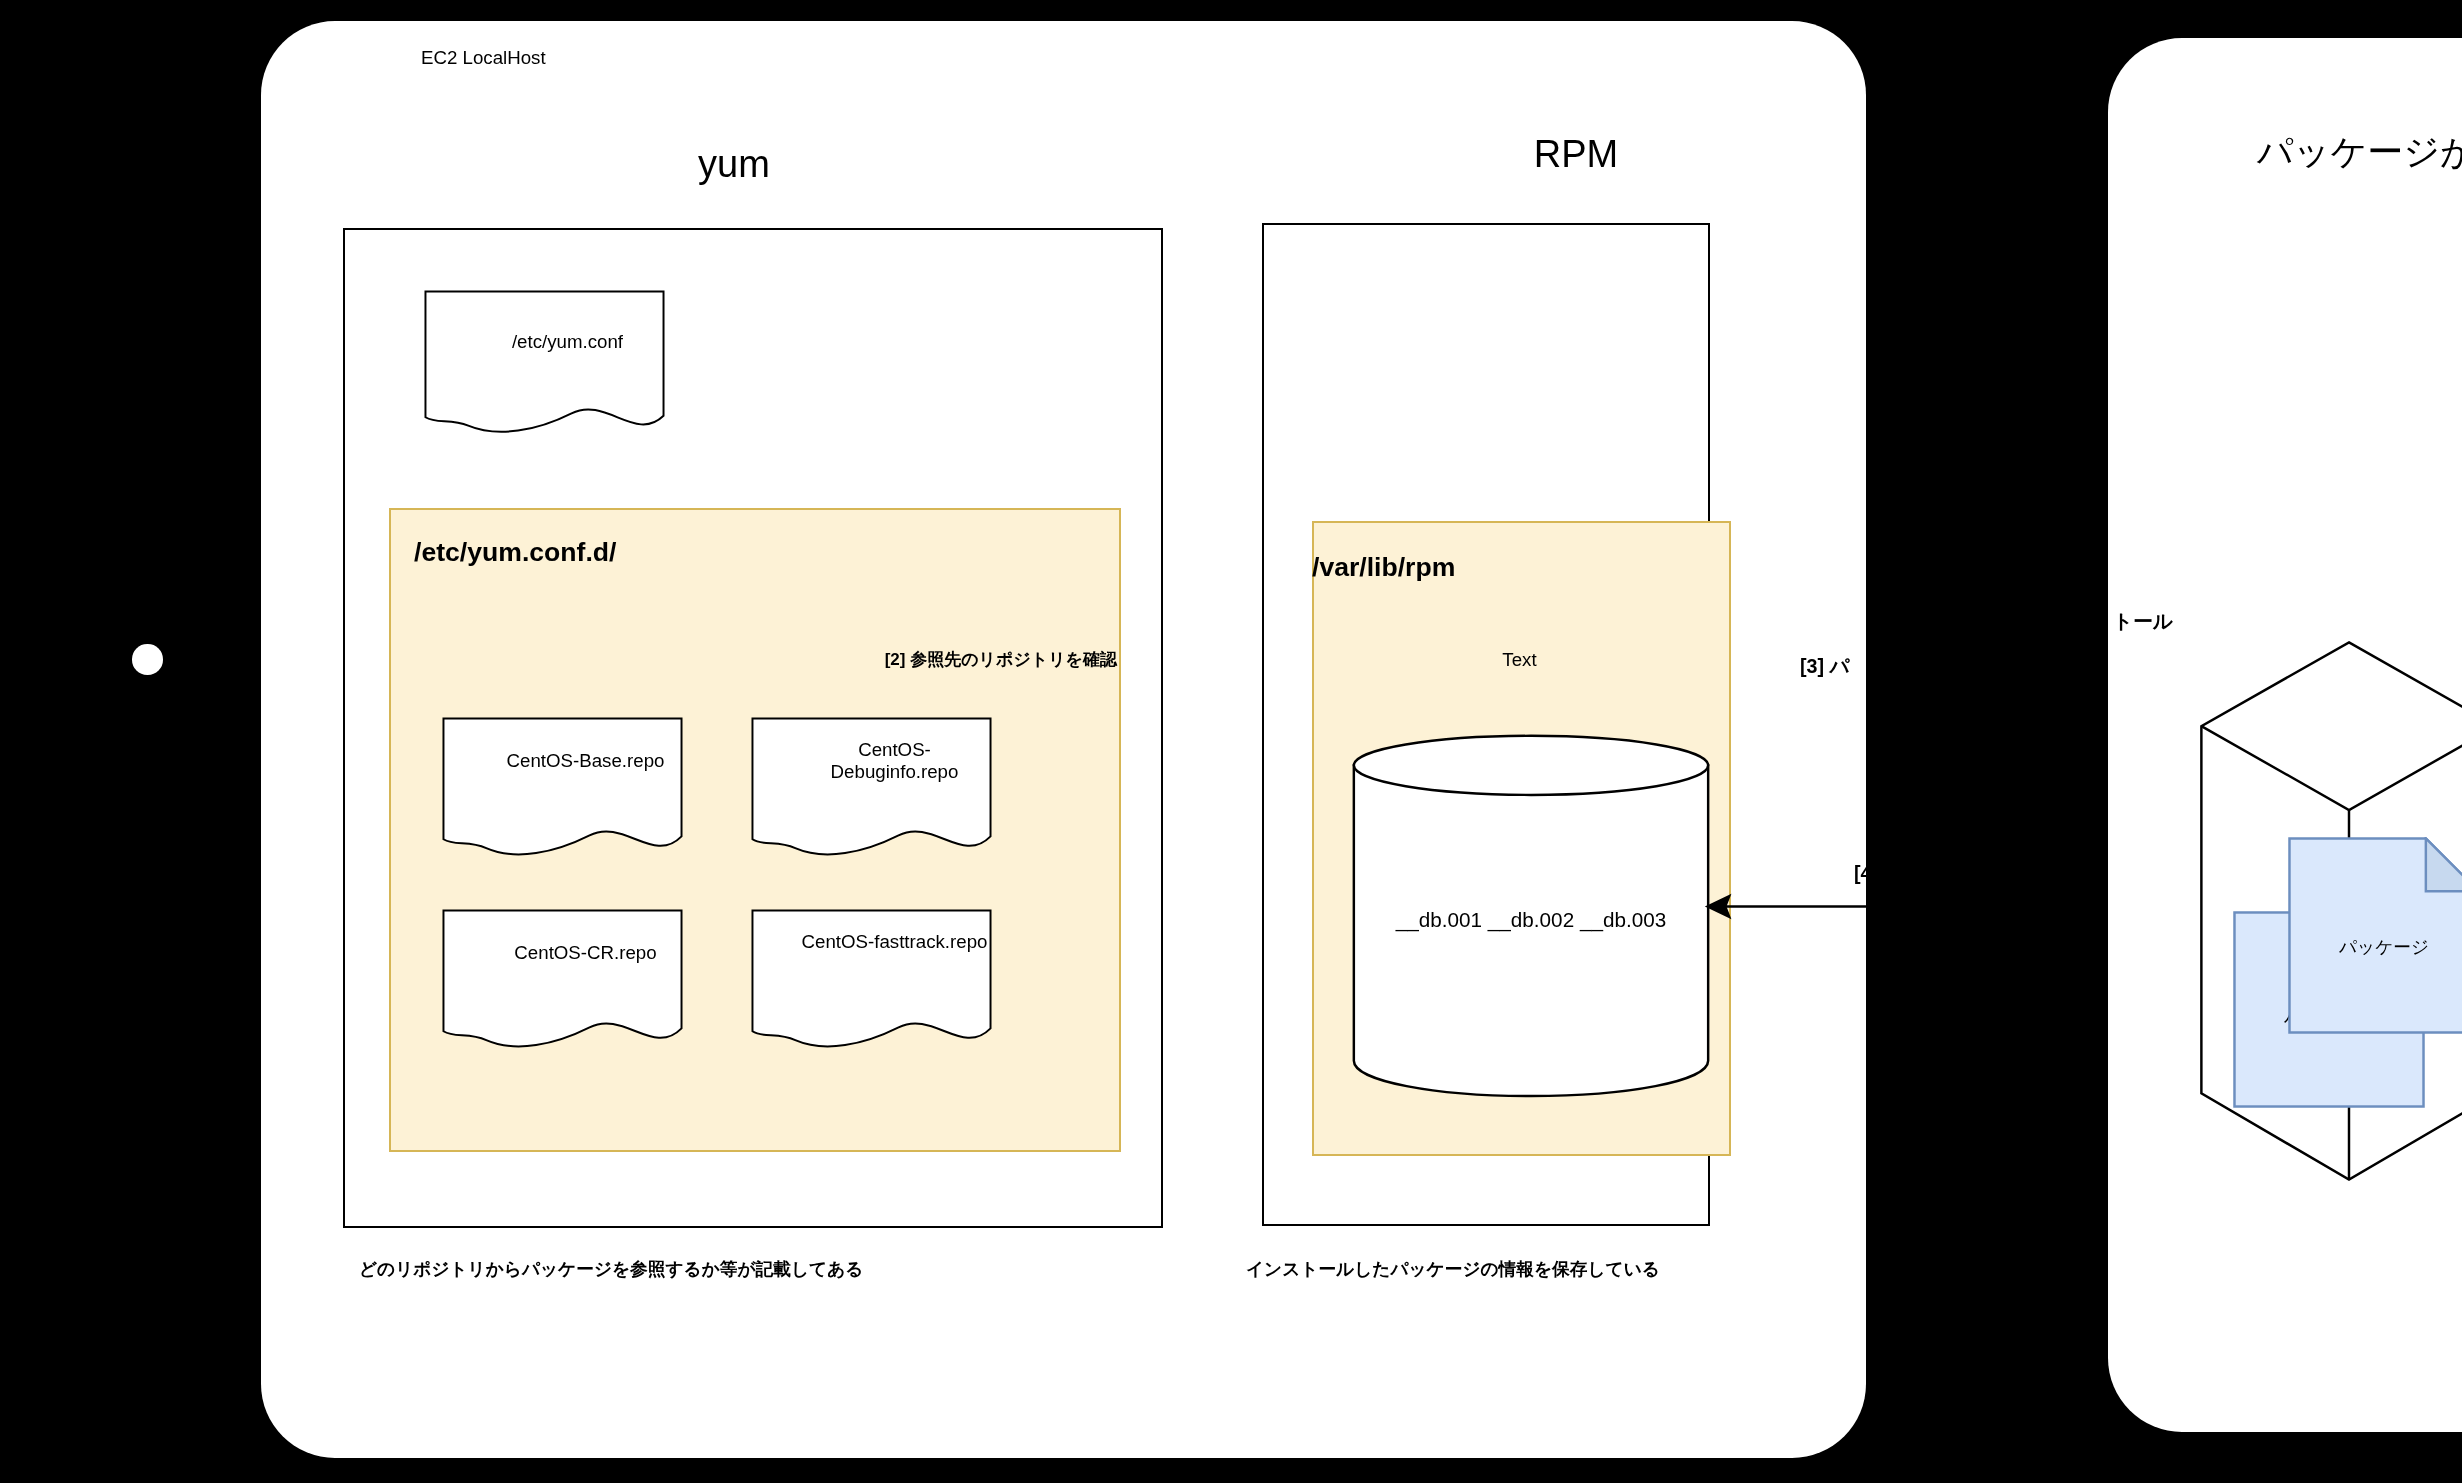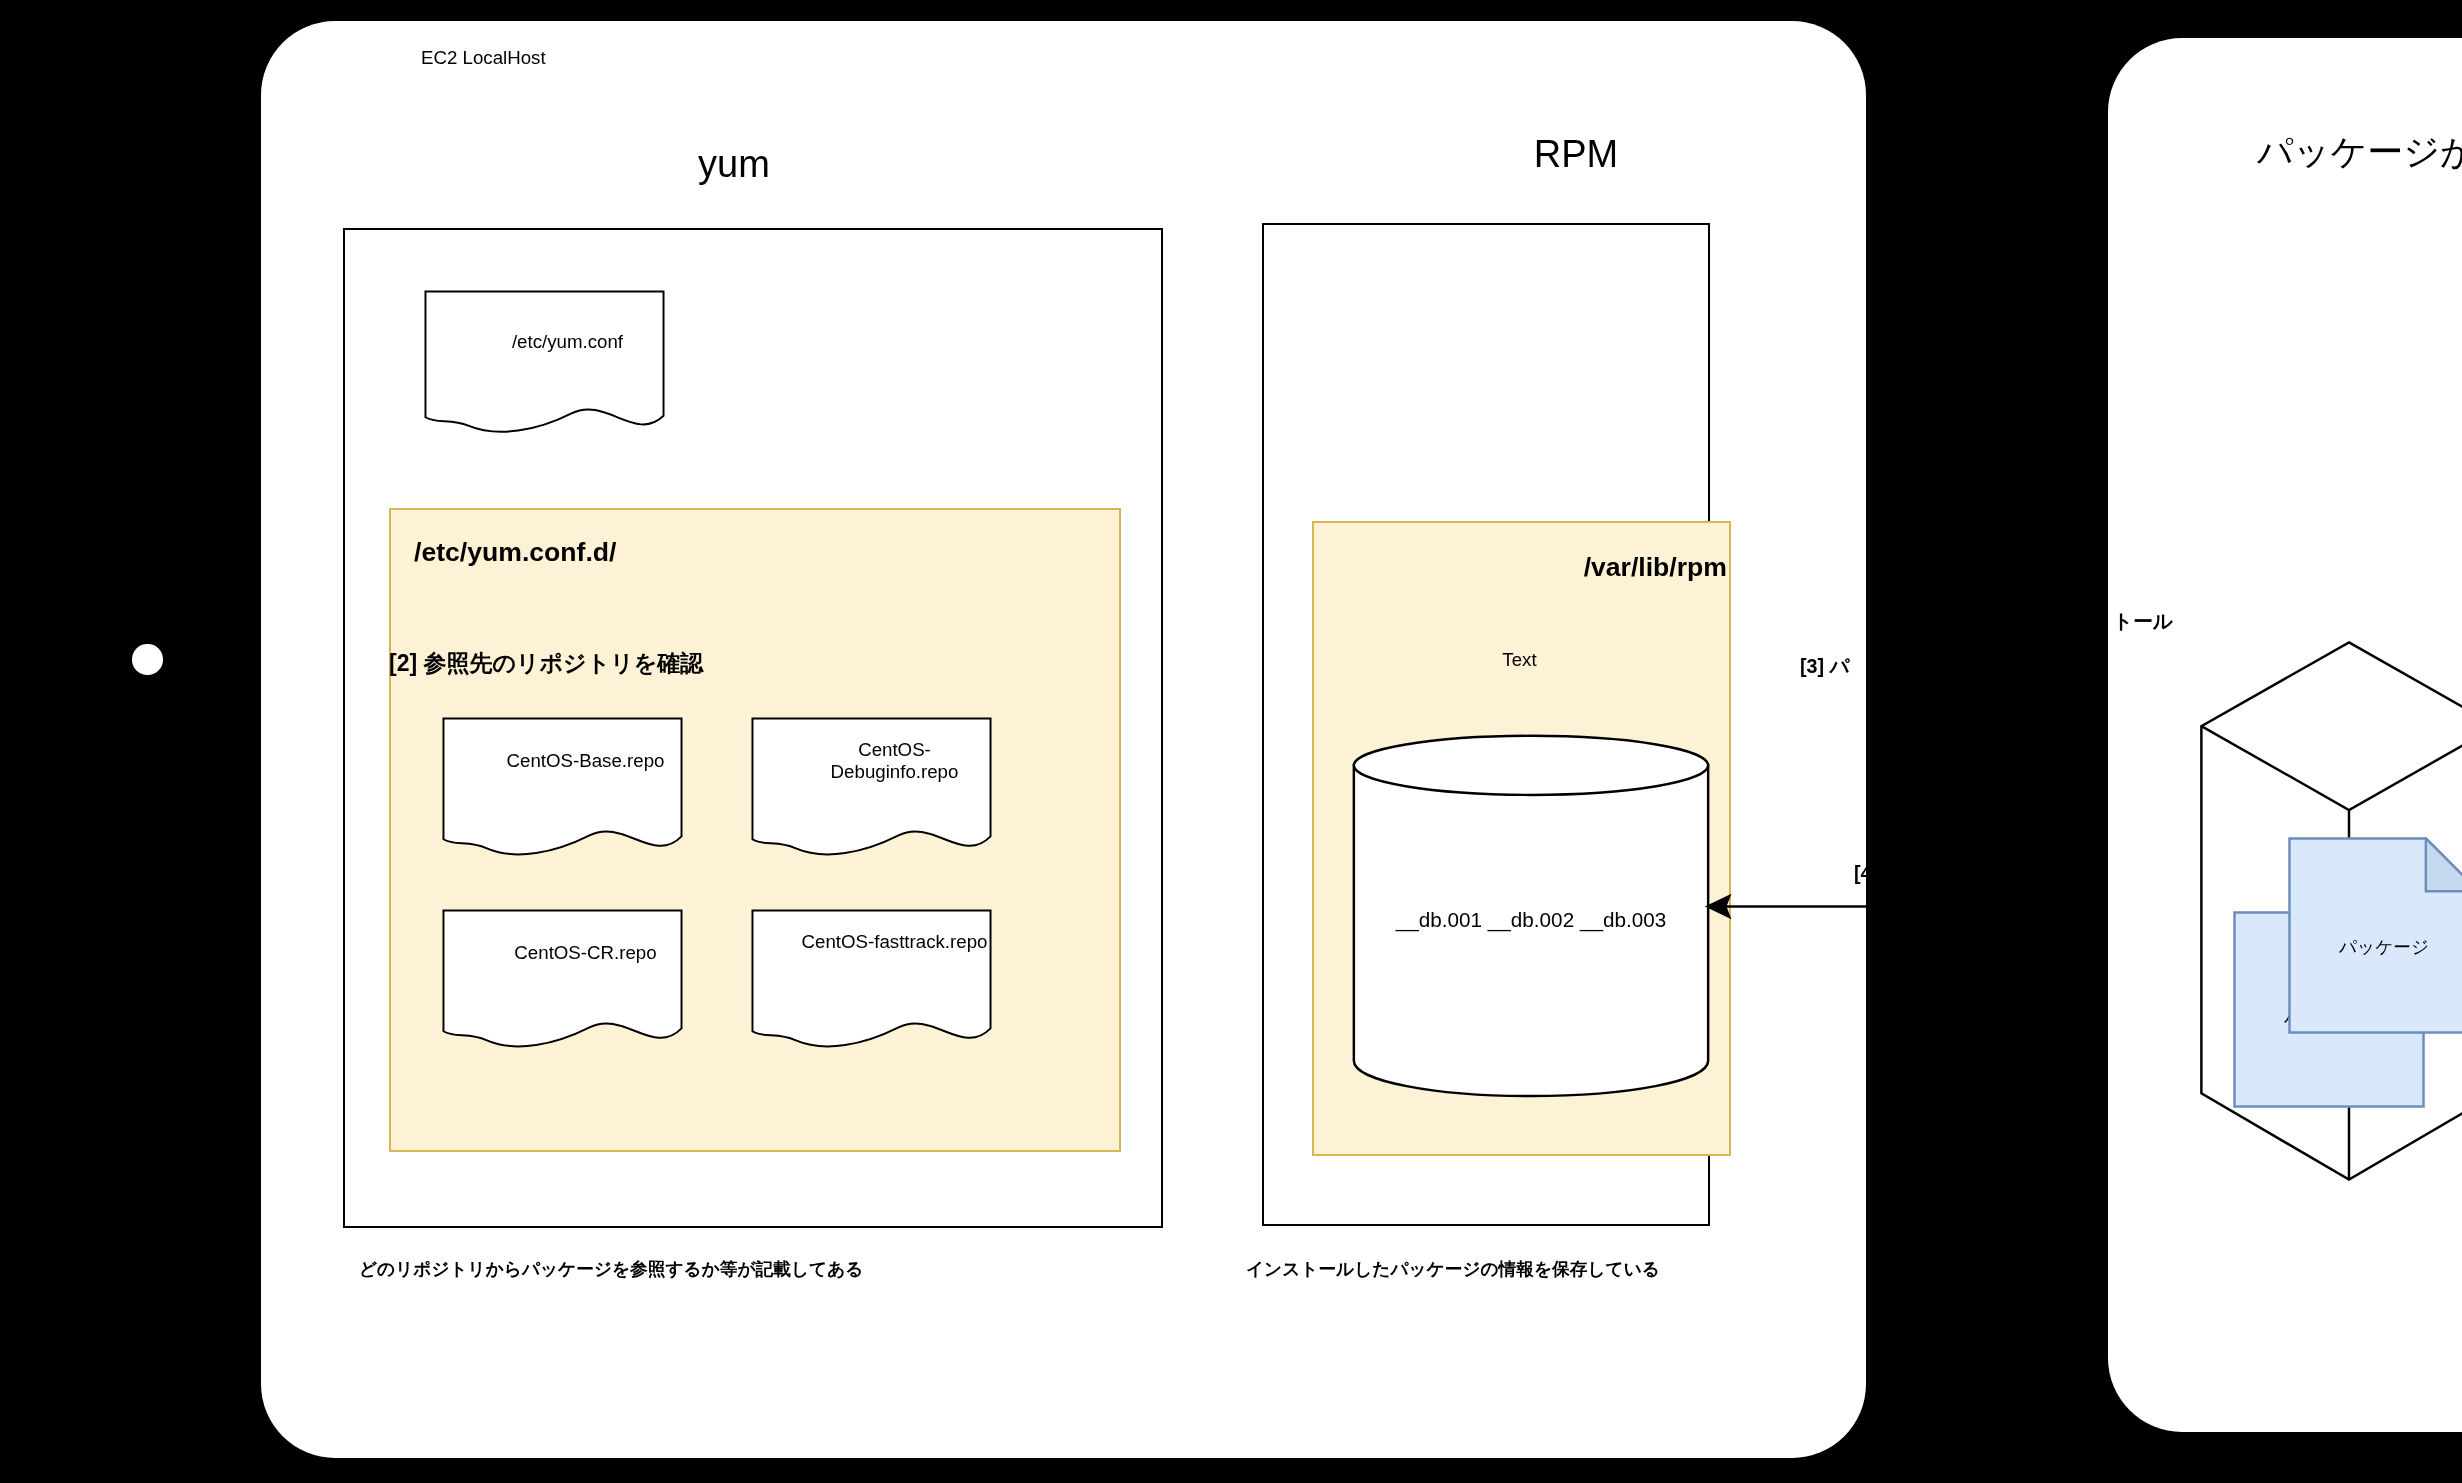--- a/index.html
+++ b/index.html
@@ -15,23 +15,23 @@
   #rpm-title{left:1458px;top:133px;width:236px;text-align:center;font-size:38px;}
   #store-title{left:2157px;top:128px;width:675px;text-align:center;font-size:36px;}
   .obox{position:absolute;border:2.5px solid #000;background:#fff;}
   #yum-box{left:343px;top:228px;width:816px;height:996px;}
   #rpm-box{left:1262px;top:223px;width:444px;height:999px;}
   .ybox{position:absolute;background:#fdf2d6;border:2.5px solid #d6b656;}
   #reposd-box{left:389px;top:508px;width:728px;height:640px;}
   #varlibrpm-box{left:1312px;top:521px;width:415px;height:631px;}
   .ylabel{position:absolute;font-weight:bold;font-size:26.6px;white-space:nowrap;}
   #reposd-label{left:414px;top:537px;}
-  #varlibrpm-label{left:1312px;top:552px;width:415px;text-align:right;}
-  #step2-label{position:absolute;left:389px;top:648px;width:728px;text-align:left;
-               font-size:23px;font-weight:bold;}
+  #varlibrpm-label{left:1312px;top:552px;width:415px;text-align:left;}
+  #step2-label{position:absolute;left:389px;top:648px;width:728px;text-align:right;
+               font-size:17px;font-weight:bold;}
   #rpm-text-label{position:absolute;left:1312px;top:649px;width:415px;text-align:center;
                   font-size:18.7px;}
   .doc{position:absolute;}
   .doc svg{display:block;width:100%;height:100%;}
   .doc .lbl{position:absolute;left:0;right:0;text-align:center;font-size:18.7px;line-height:1.18;
             color:#000;pointer-events:none;margin-left:46px;}
   #conf-doc{left:424px;top:290px;width:241px;height:148px;}
   #conf-doc .lbl{top:41px;}
   .repo-doc{width:241px;height:143px;}
   #repo0{left:442px;top:717px;}

